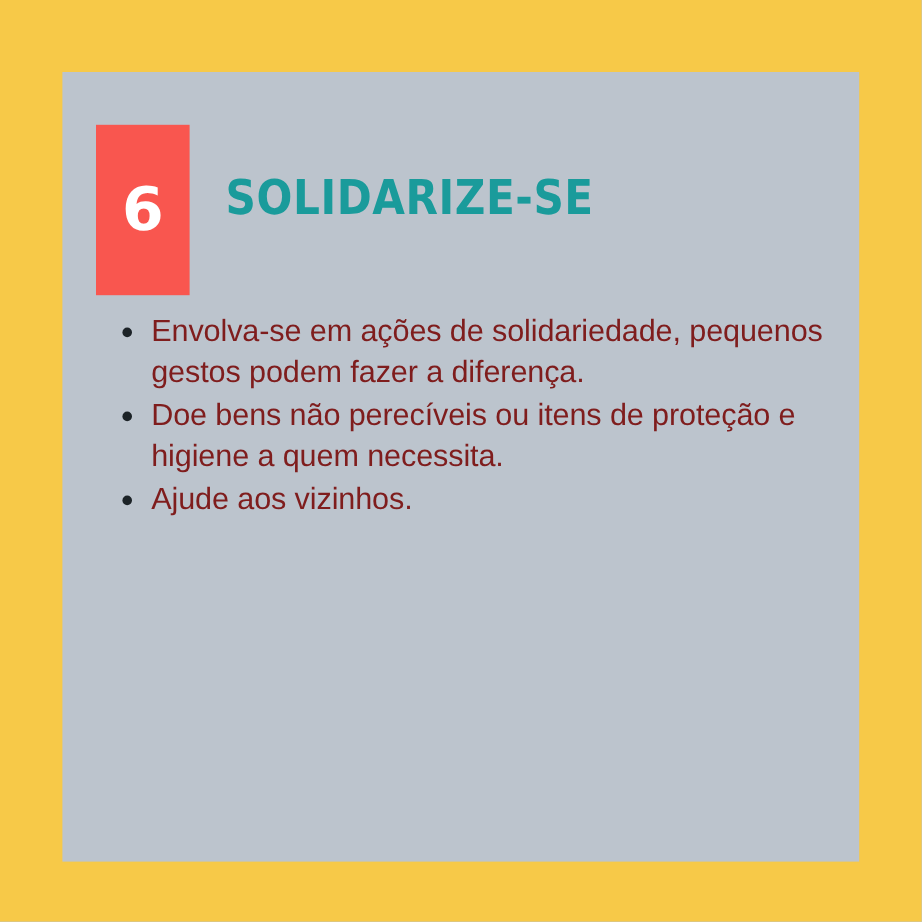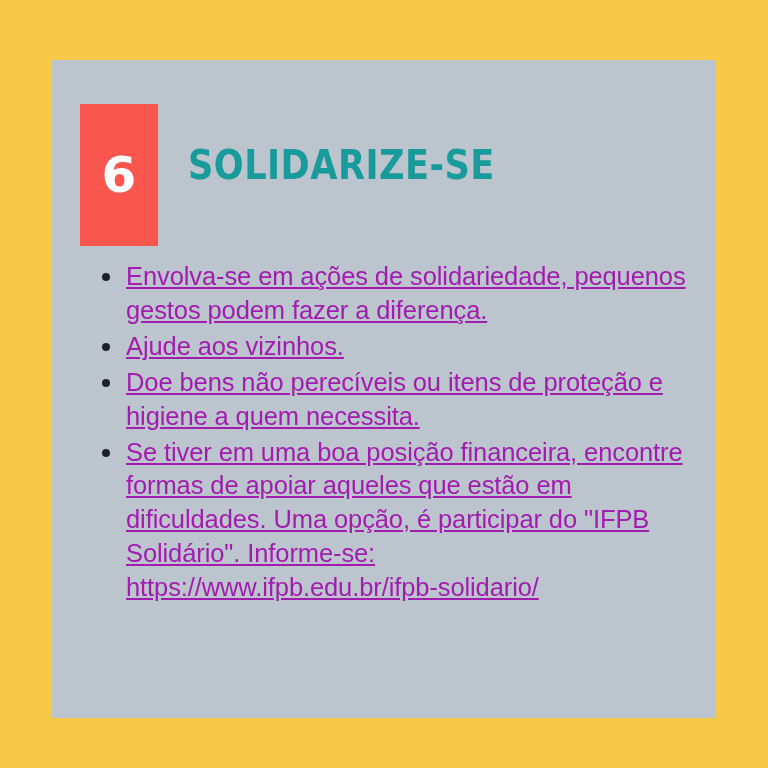--- a/index.html
+++ b/index.html
@@ -51,22 +51,21 @@
     letter-spacing: 0.5px;
     text-transform: uppercase;
     transform: scaleX(0.88);
     transform-origin: left center;
     white-space: nowrap;
   }
   .tips-list {
     margin: 14px 30px 0 40px;
     padding: 0 0 0 34px;
     list-style: none;
-    color: #a21caf;
-    text-decoration: underline;
+    color: #7f1d1d;
   }
   .tips-list li {
     position: relative;
     font-size: 25.5px;
     line-height: 1.33;
     margin-bottom: 2px;
     letter-spacing: -0.1px;
   }
   .tips-list li::before {
     content: "";
@@ -84,18 +83,17 @@
 
 <div class="card">
 
   <div class="header">
     <div class="number-badge">6</div>
     <div class="header-title">SOLIDARIZE-SE</div>
   </div>
 
   <ul class="tips-list">
     <li>Envolva-se em ações de solidariedade, pequenos gestos podem fazer a diferença.</li>
+    <li>Doe bens não perecíveis ou itens de proteção e higiene a quem necessita.</li>
     <li>Ajude aos vizinhos.</li>
-    <li>Doe bens não perecíveis ou itens de proteção e higiene a quem necessita.</li>
-    <li>Se tiver em uma boa posição financeira, encontre formas de apoiar aqueles que estão em dificuldades. Uma opção, é participar do "IFPB Solidário". Informe-se: https://www.ifpb.edu.br/ifpb-solidario/</li>
   </ul>
 
 </div>
 
 </body></html>

